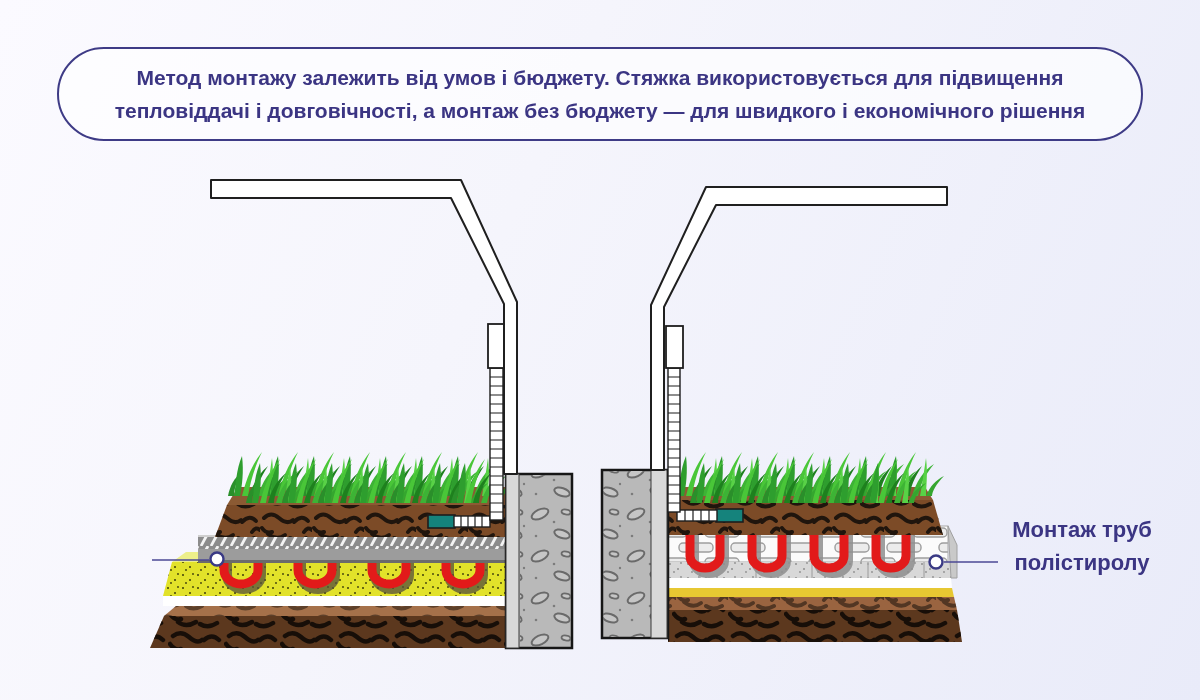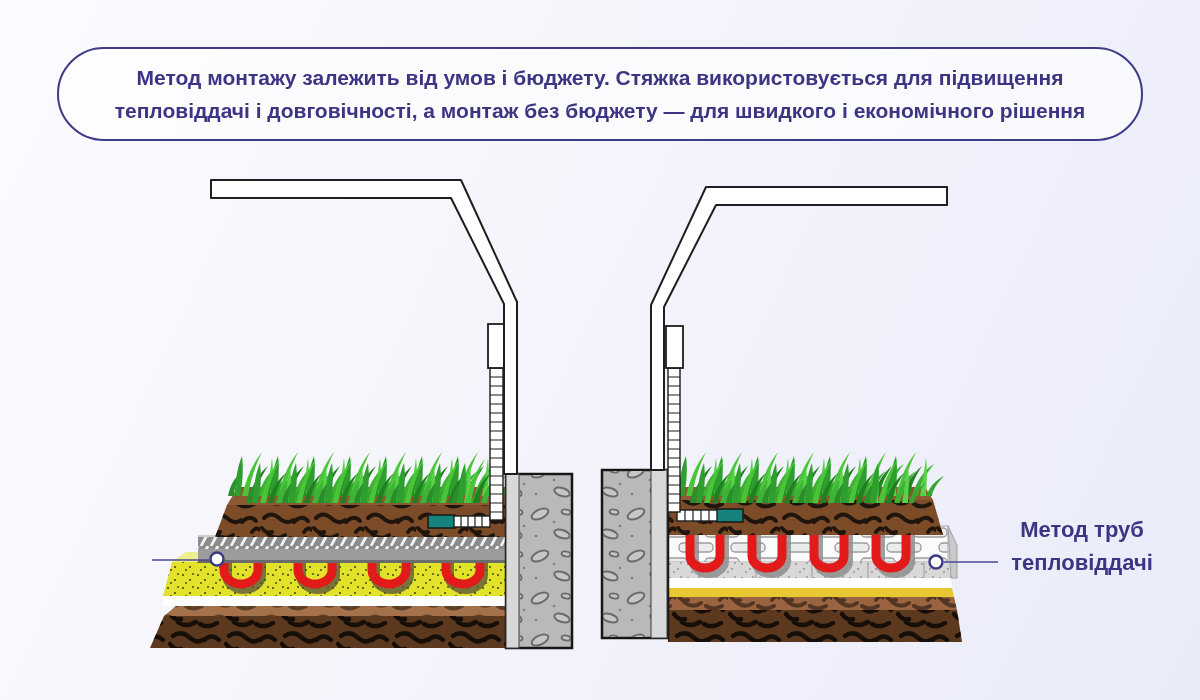--- a/index.html
+++ b/index.html
@@ -255,17 +255,17 @@
         <circle cx="936" cy="562" r="6.5" fill="#ffffff" stroke="#3a3a85" stroke-width="2.4"></circle>
         <line x1="944" y1="562" x2="998" y2="562" stroke="#4b4894" stroke-width="1.6"></line>
       </g>
     </g>
   </svg>
 
   <div class="callout-label label-left">
   </div>
 
   <div class="callout-label label-right">
-    <div>Метод труб</div>
-    <div>тепловіддачі</div>
+    <div>Монтаж труб</div>
+    <div>полістиролу</div>
   </div>
 
 </div>
 
 </body></html>

